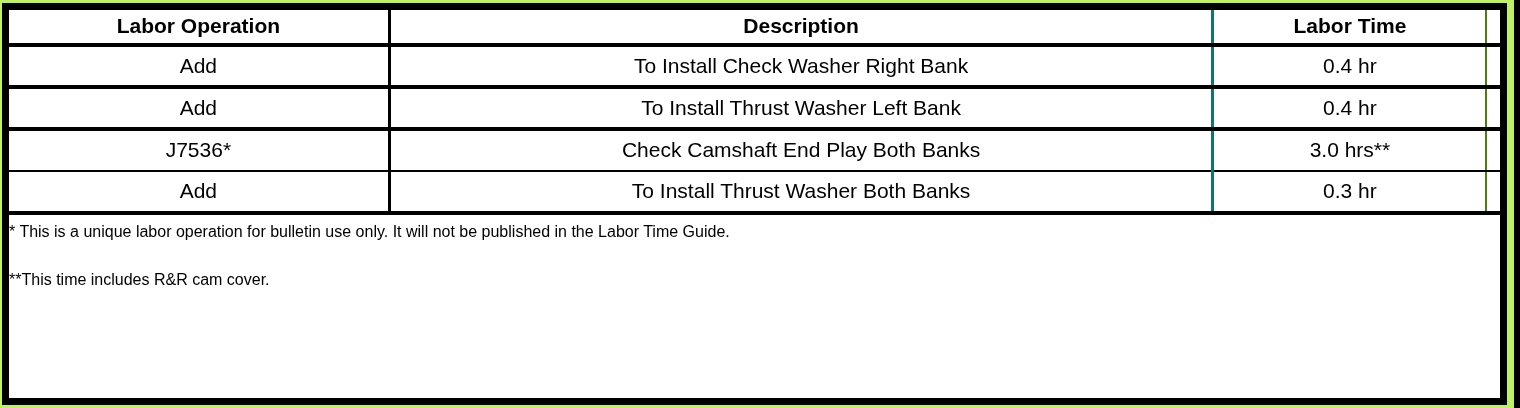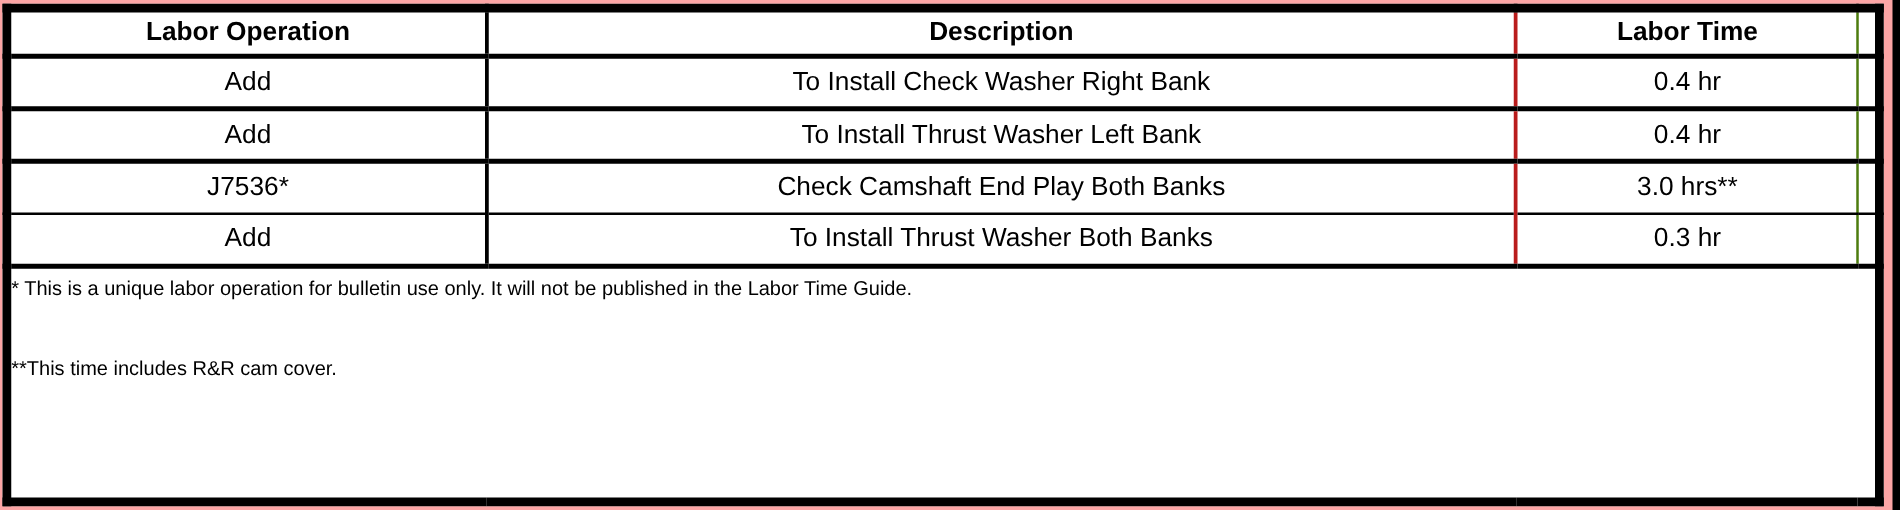--- a/index.html
+++ b/index.html
@@ -4,21 +4,21 @@
 <style>
   html, body {
     margin: 0;
     padding: 0;
     background: #ffffff;
   }
   .sheet {
     position: relative;
     width: 1520px;
     height: 408px;
-    background: #fca5a5;
+    background: #bef264;
     font-family: "Liberation Sans", "DejaVu Sans", sans-serif;
     color: #000000;
     overflow: hidden;
   }
   table.labor-table {
     position: absolute;
     left: 2px;
     top: 3px;
     width: 1505px;
     height: 402px;
@@ -37,40 +37,40 @@
     text-align: center;
     vertical-align: middle;
     padding: 0;
     overflow: hidden;
     white-space: nowrap;
   }
   th { font-weight: bold; }
 
   
   .cell-op   { border-right: 3px solid #000000; }
-  .cell-desc { border-right: 3px solid #b91c1c; }
+  .cell-desc { border-right: 3px solid #0f766e; }
   .cell-time { border-right: 2px solid #4d7c0f; }
 
   
   tr.header-row  { height: 38px; }
   tr.header-row th { border-bottom: 4px solid #000000; }
   tr.data-row    { height: 42px; }
   tr.op-row  td  { border-bottom: 2px solid #000000; }
   tr.add-row td  { border-bottom: 4px solid #000000; }
 
   tr.footer-row td {
     text-align: left;
     vertical-align: top;
     white-space: normal;
   }
   .footnote {
     font-size: 16px;
   }
   .footnote-1 { margin-top: 8px; }
-  .footnote-2 { margin-top: 46px; }
+  .footnote-2 { margin-top: 30px; }
 
   .edge-stripe {
     position: absolute;
     top: 0;
     right: 0;
     width: 6px;
     height: 408px;
     background: #000000;
   }
 </style>

